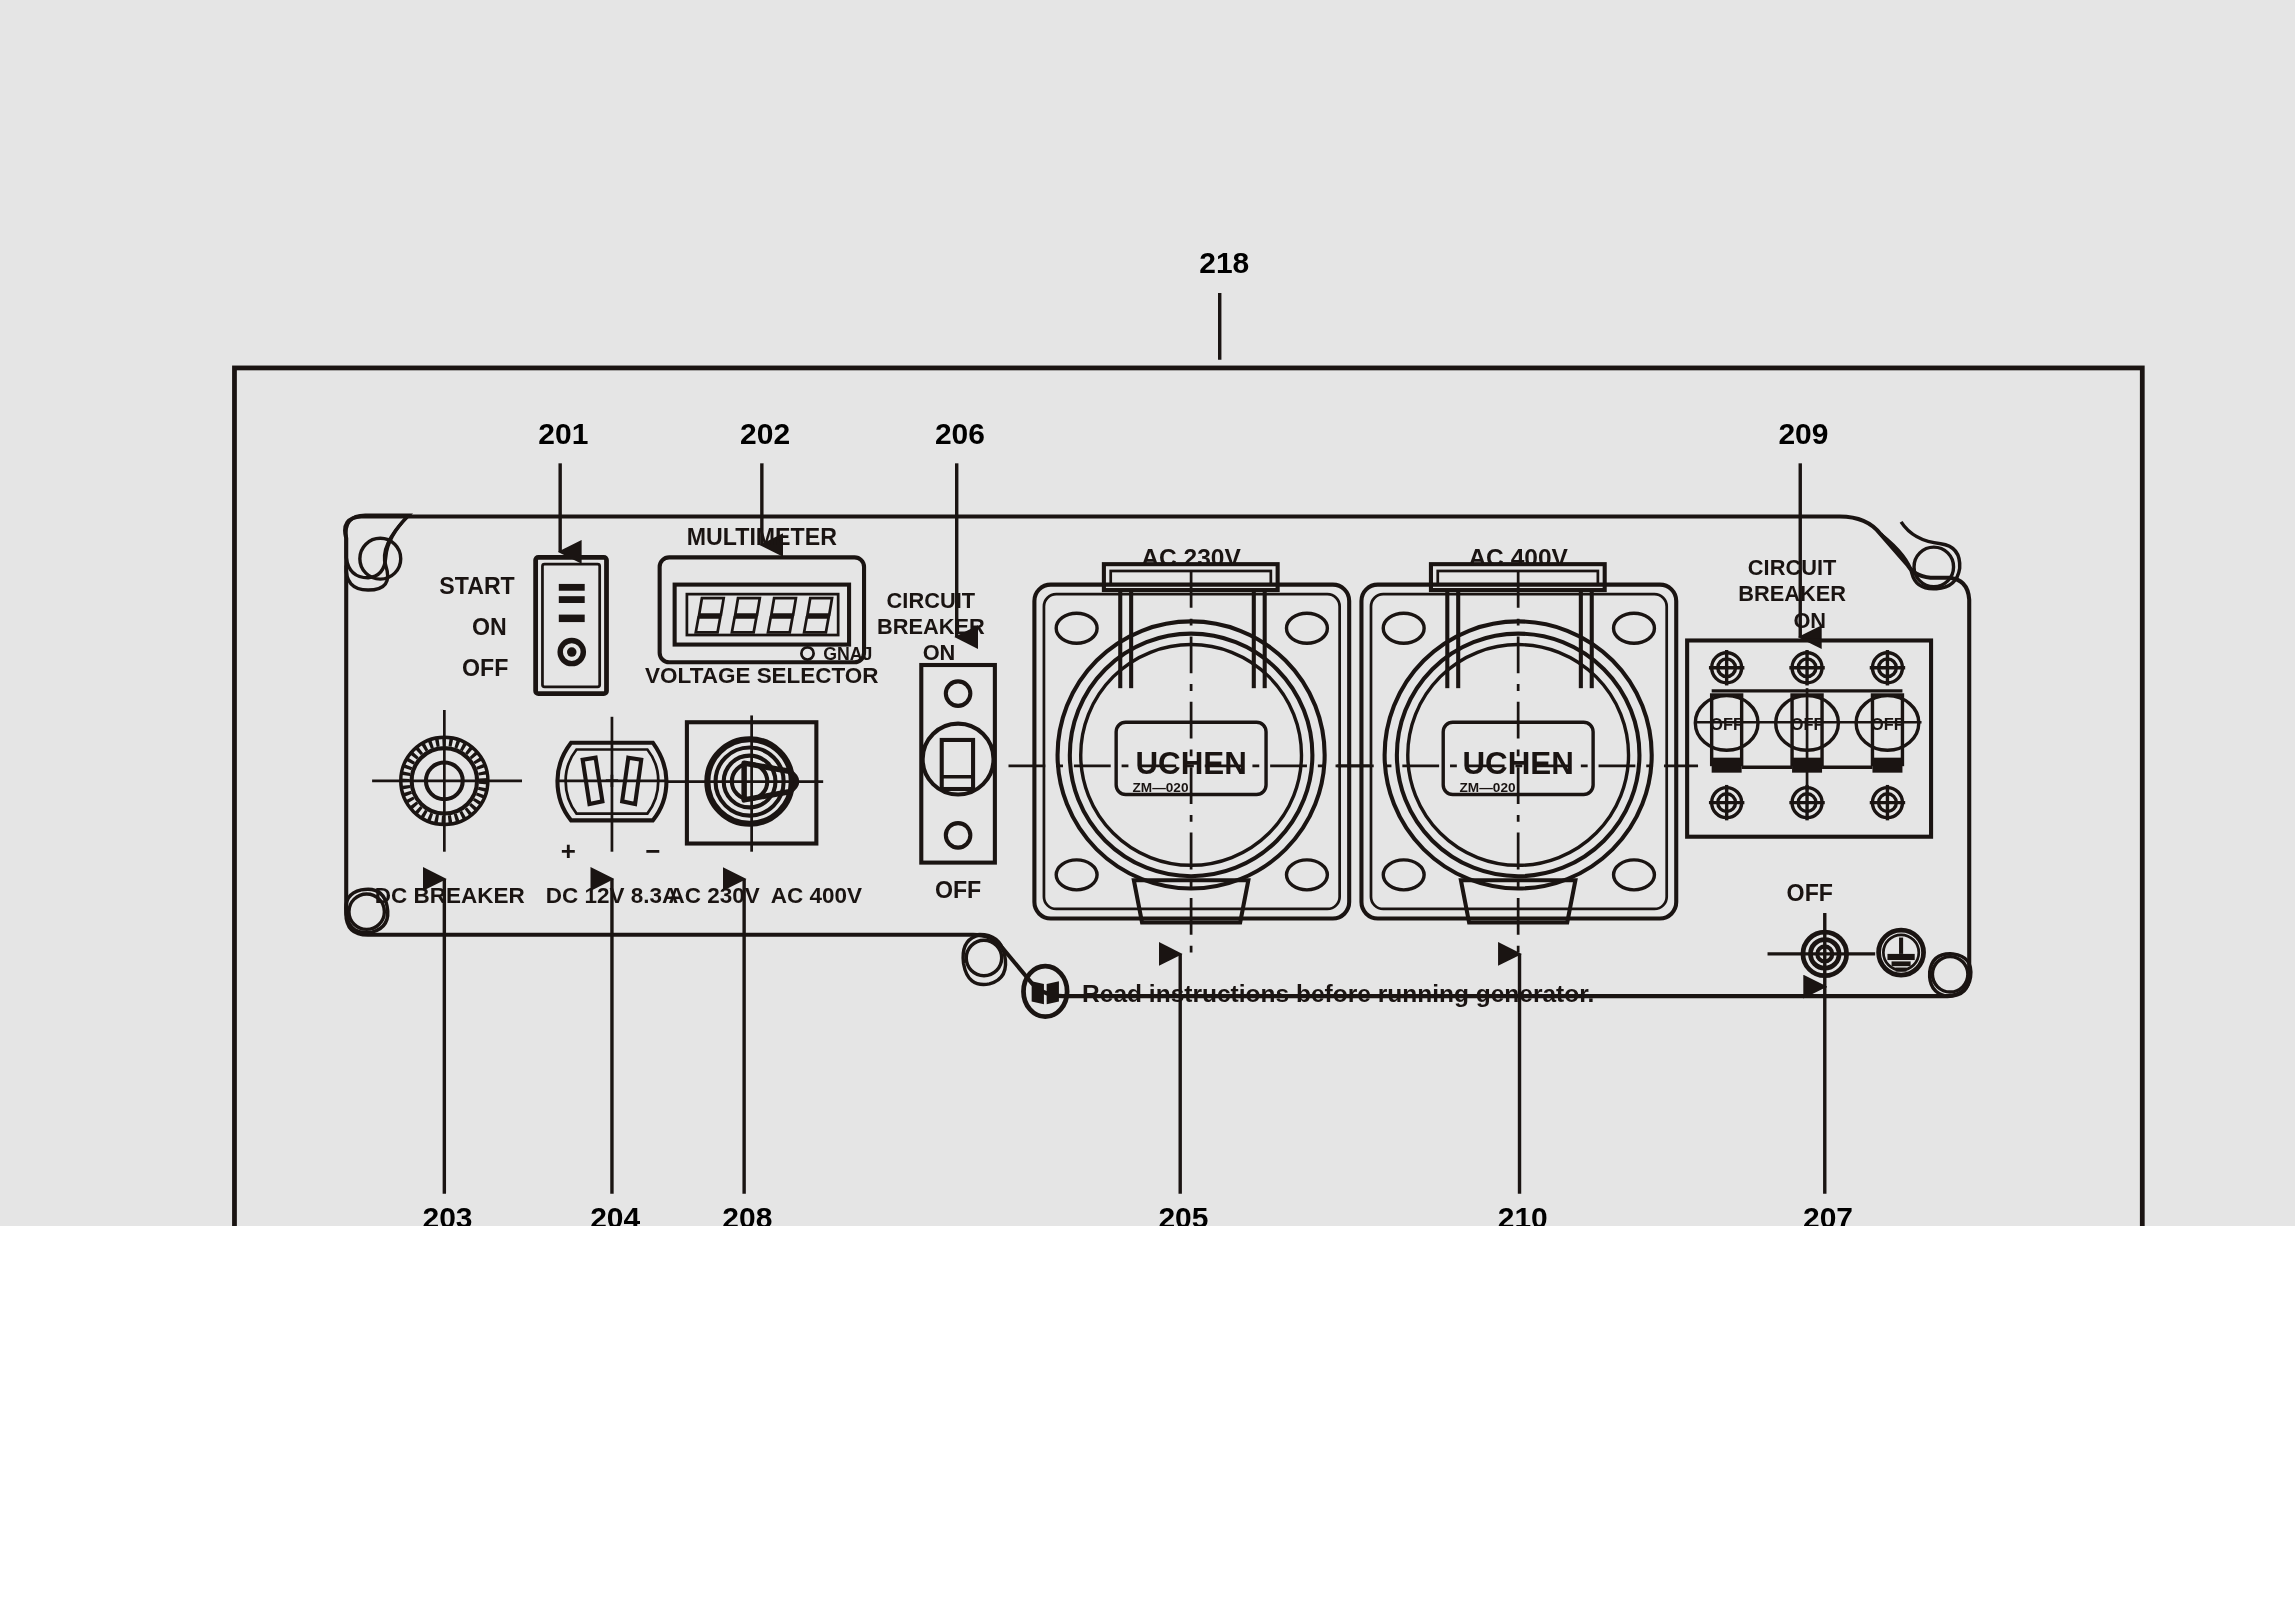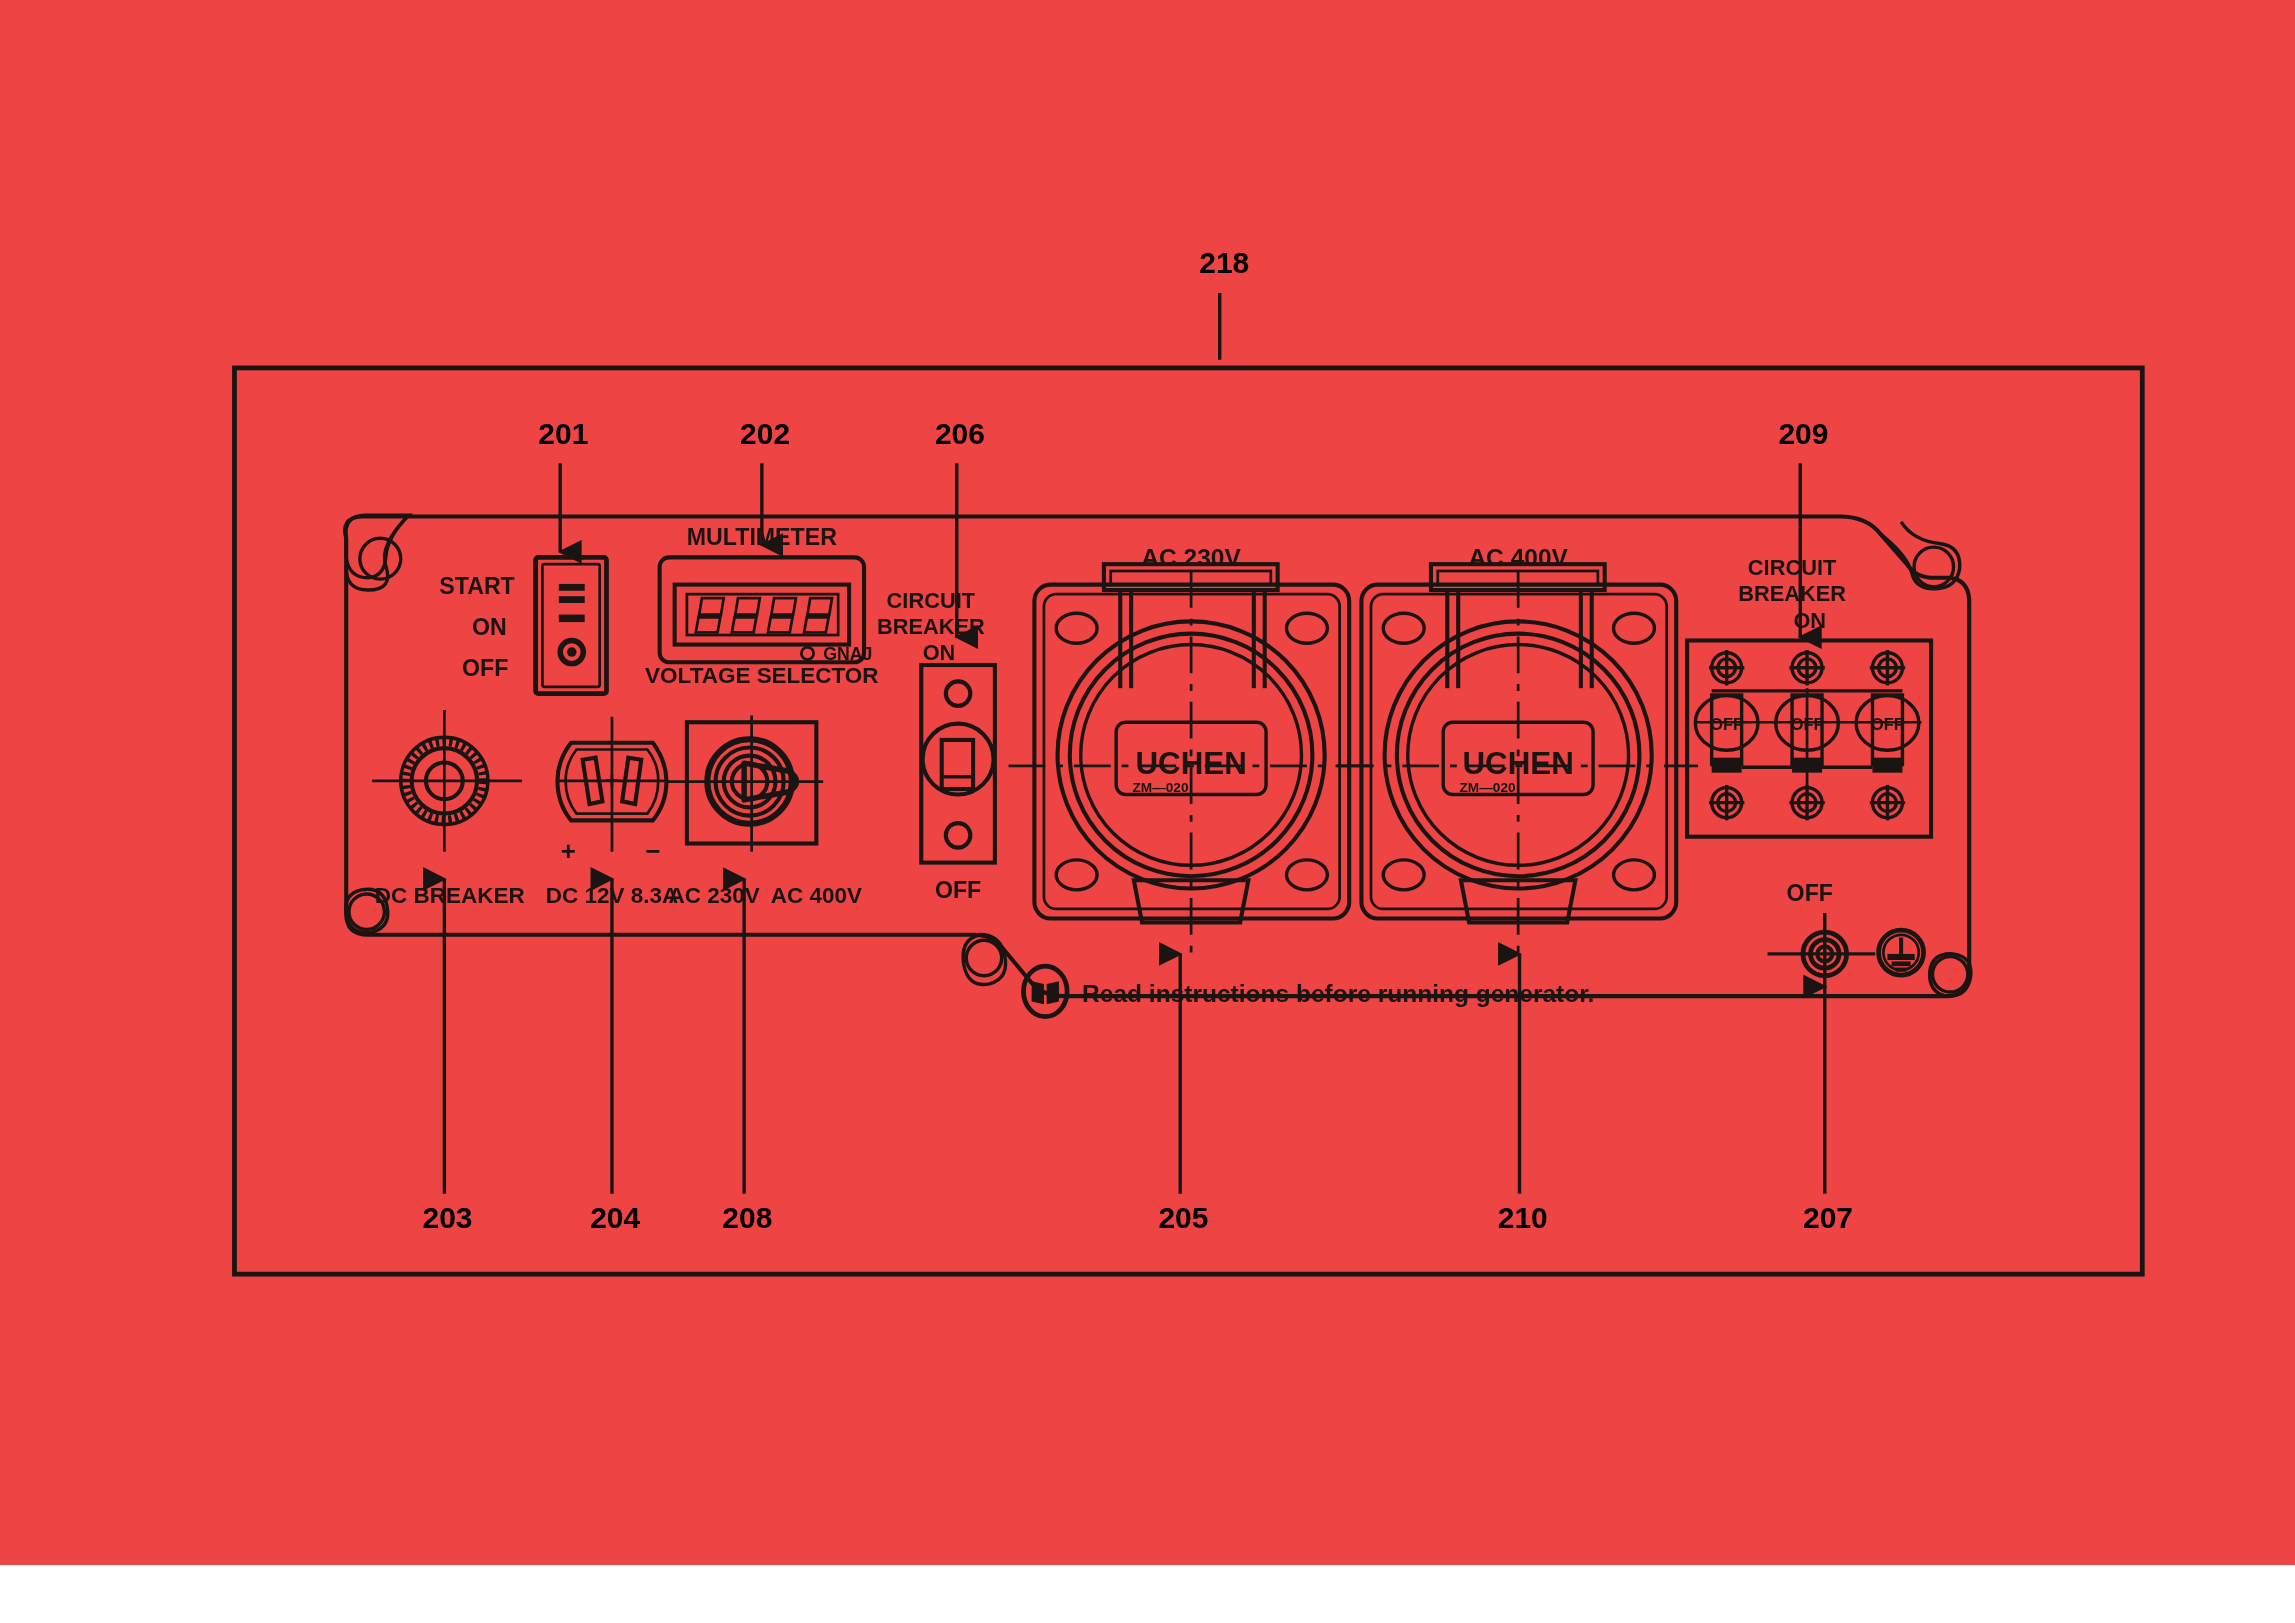--- a/index.html
+++ b/index.html
@@ -6,22 +6,22 @@
     margin: 0;
     padding: 0;
     background: #ffffff;
   }
   body {
     font-family: "Liberation Sans", sans-serif;
   }
   #root {
     position: relative;
     width: 2295px;
-    height: 1565px;
-    background: #ef4444;
+    height: 1226px;
+    background: #e5e5e5;
     overflow: hidden;
   }
   #diagram {
     position: absolute;
     left: 0;
     top: 0;
     width: 2295px;
     height: 1623px;
   }
   .callout-num {

